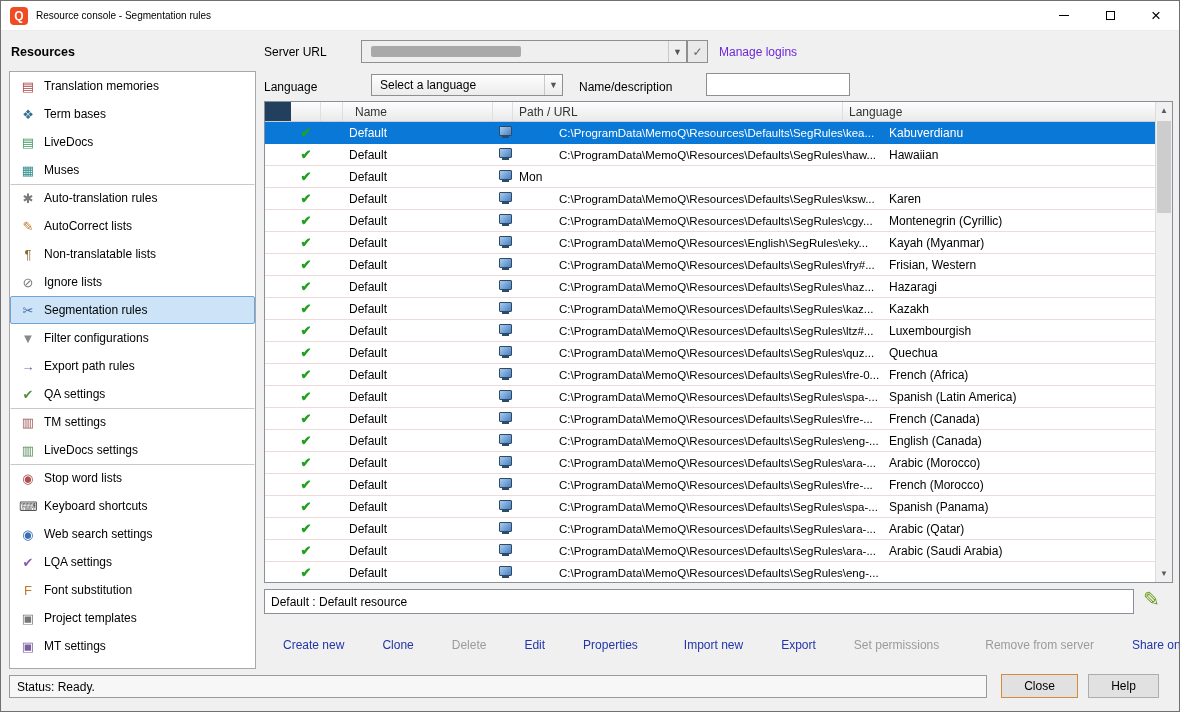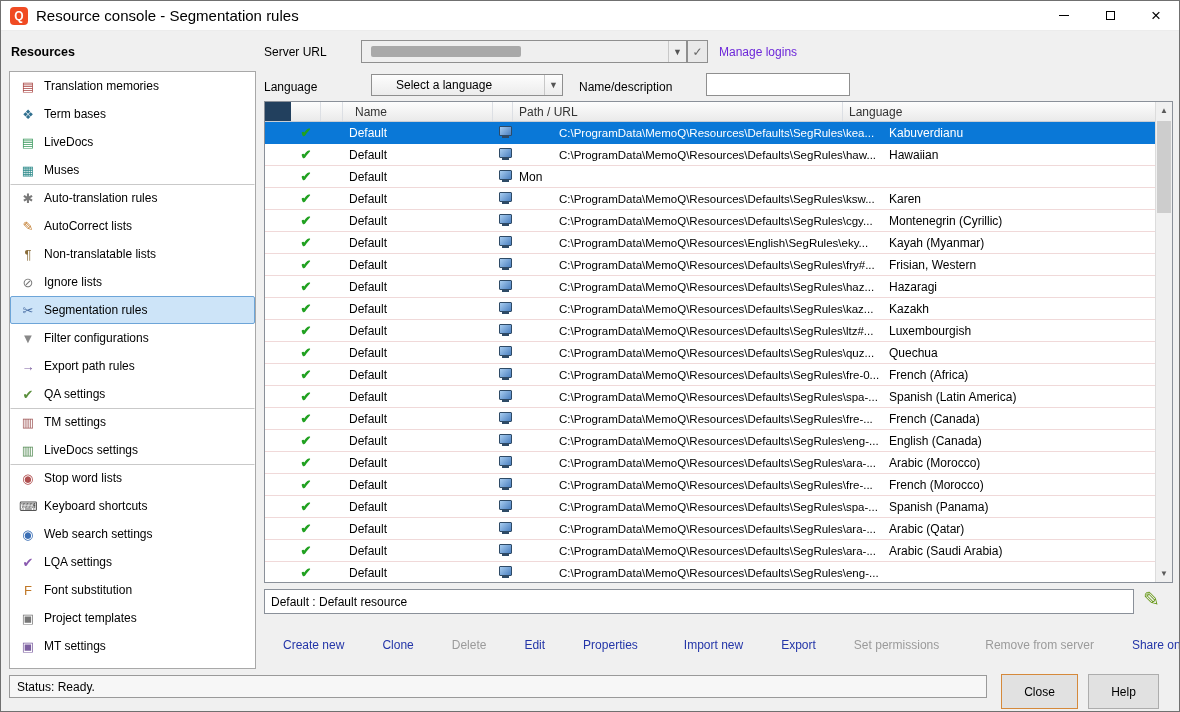--- a/index.html
+++ b/index.html
@@ -14,21 +14,21 @@
   
   .titlebar {
     height: 30px; background: #ffffff; display: flex; align-items: center;
     padding-left: 9px; border-bottom: 1px solid #ececec;
   }
   .app-icon {
     width: 18px; height: 18px; border-radius: 4px; background: #f04b23;
     color: #fff; font-weight: bold; font-size: 12px; line-height: 18px;
     text-align: center; margin-right: 8px; flex: 0 0 auto;
   }
-  .title-text { font-size: 15px; color: #000; }
+  .title-text { font-size: 10px; color: #000; }
   .win-controls { margin-left: auto; display: flex; height: 30px; }
   .win-btn { width: 46px; height: 30px; display: flex; align-items: center; justify-content: center; cursor: default; }
   .glyph.minimize-icon { display:inline-block; width: 10px; height: 1px; background: #000; }
   .glyph.maximize-icon { display:inline-block; width: 9px; height: 9px; border: 1px solid #000; }
   .glyph.close-icon::before { content: "×"; font-size: 17px; line-height: 1; }
 
   
   .resources-title { position: absolute; left: 10px; top: 44px; font-weight: bold; font-size: 12.5px; }
   .sidebar-box {
     position: absolute; left: 8px; top: 70px; width: 247px; height: 598px;
@@ -60,21 +60,21 @@
   }
   .server-check-btn {
     position: absolute; left: 686px; top: 39px; width: 21px; height: 23px;
     background: #e9e9e9; border: 1px solid #8f8f8f; color: #666;
     display: flex; align-items: center; justify-content: center; font-size: 12px;
   }
   .manage-logins { position: absolute; left: 718px; top: 44px; color: #6d28d9; cursor: pointer; }
 
   .language-label { left: 263px; top: 79px; }
   .language-combo { left: 370px; top: 73px; width: 192px; height: 22px; background: linear-gradient(#fdfdfd,#ececec); }
-  .language-combo .combo-text { margin-left: 24px; }
+  .language-combo .combo-text { margin-left: 8px; }
   .name-desc-label { left: 578px; top: 79px; }
   .name-filter-input {
     position: absolute; left: 705px; top: 72px; width: 144px; height: 23px;
     border: 1px solid #8f8f8f; background: #fff; padding: 0 4px;
     font: 12px "Liberation Sans", sans-serif;
   }
 
   
   .grid {
     position: absolute; left: 263px; top: 100px; width: 909px; height: 482px;
@@ -140,21 +140,21 @@
   .action.disabled { color: #9b9b9b; cursor: default; }
   .action-sep { width: 1px; height: 20px; background: #c9c9c9; margin: 0 4px; }
 
   
   .status-box {
     position: absolute; left: 8px; top: 674px; width: 978px; height: 23px;
     background: #f7f7f7; border: 1px solid #9a9a9a; display: flex; align-items: center;
     padding-left: 7px;
   }
   .btn {
-    position: absolute; height: 35px; background: #e1e1e1; border: 1px solid #adadad;
+    position: absolute; height: 24px; background: #e1e1e1; border: 1px solid #adadad;
     display: flex; align-items: center; justify-content: center; cursor: pointer;
     font: 12px "Liberation Sans", sans-serif;
   }
   .close-btn { left: 1000px; top: 673px; width: 77px; border: 1px solid #d5893b; }
   .help-btn  { left: 1087px; top: 673px; width: 71px; }
 </style>
 </head>
 <body>
 
 <div class="window">

